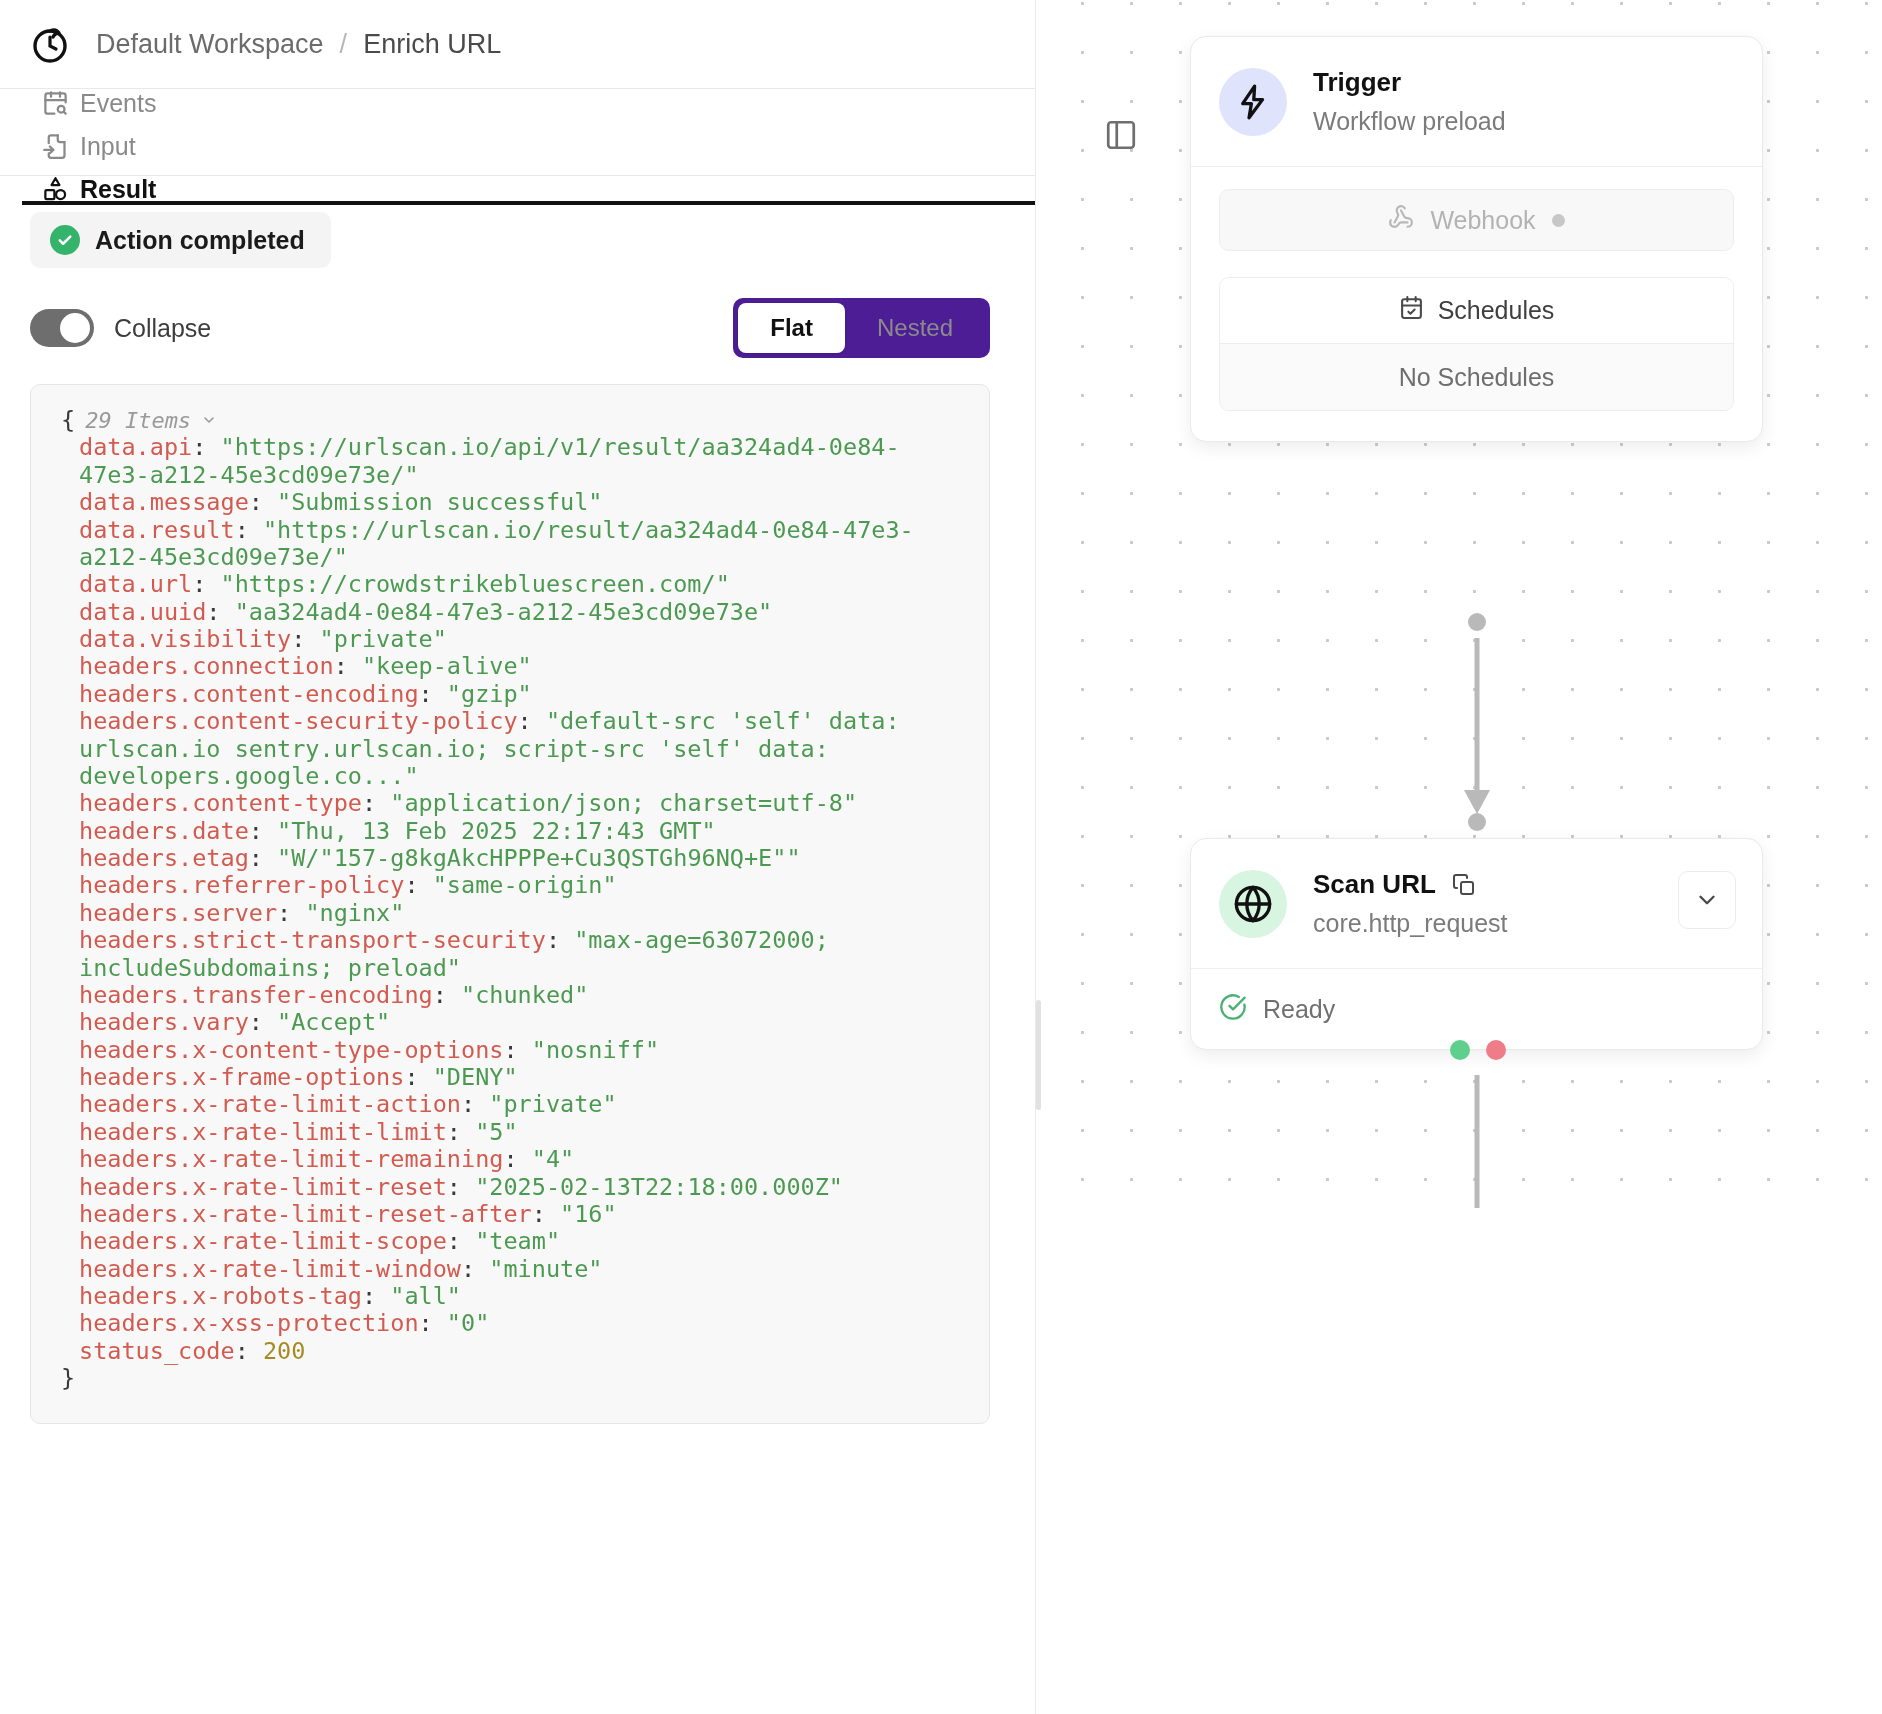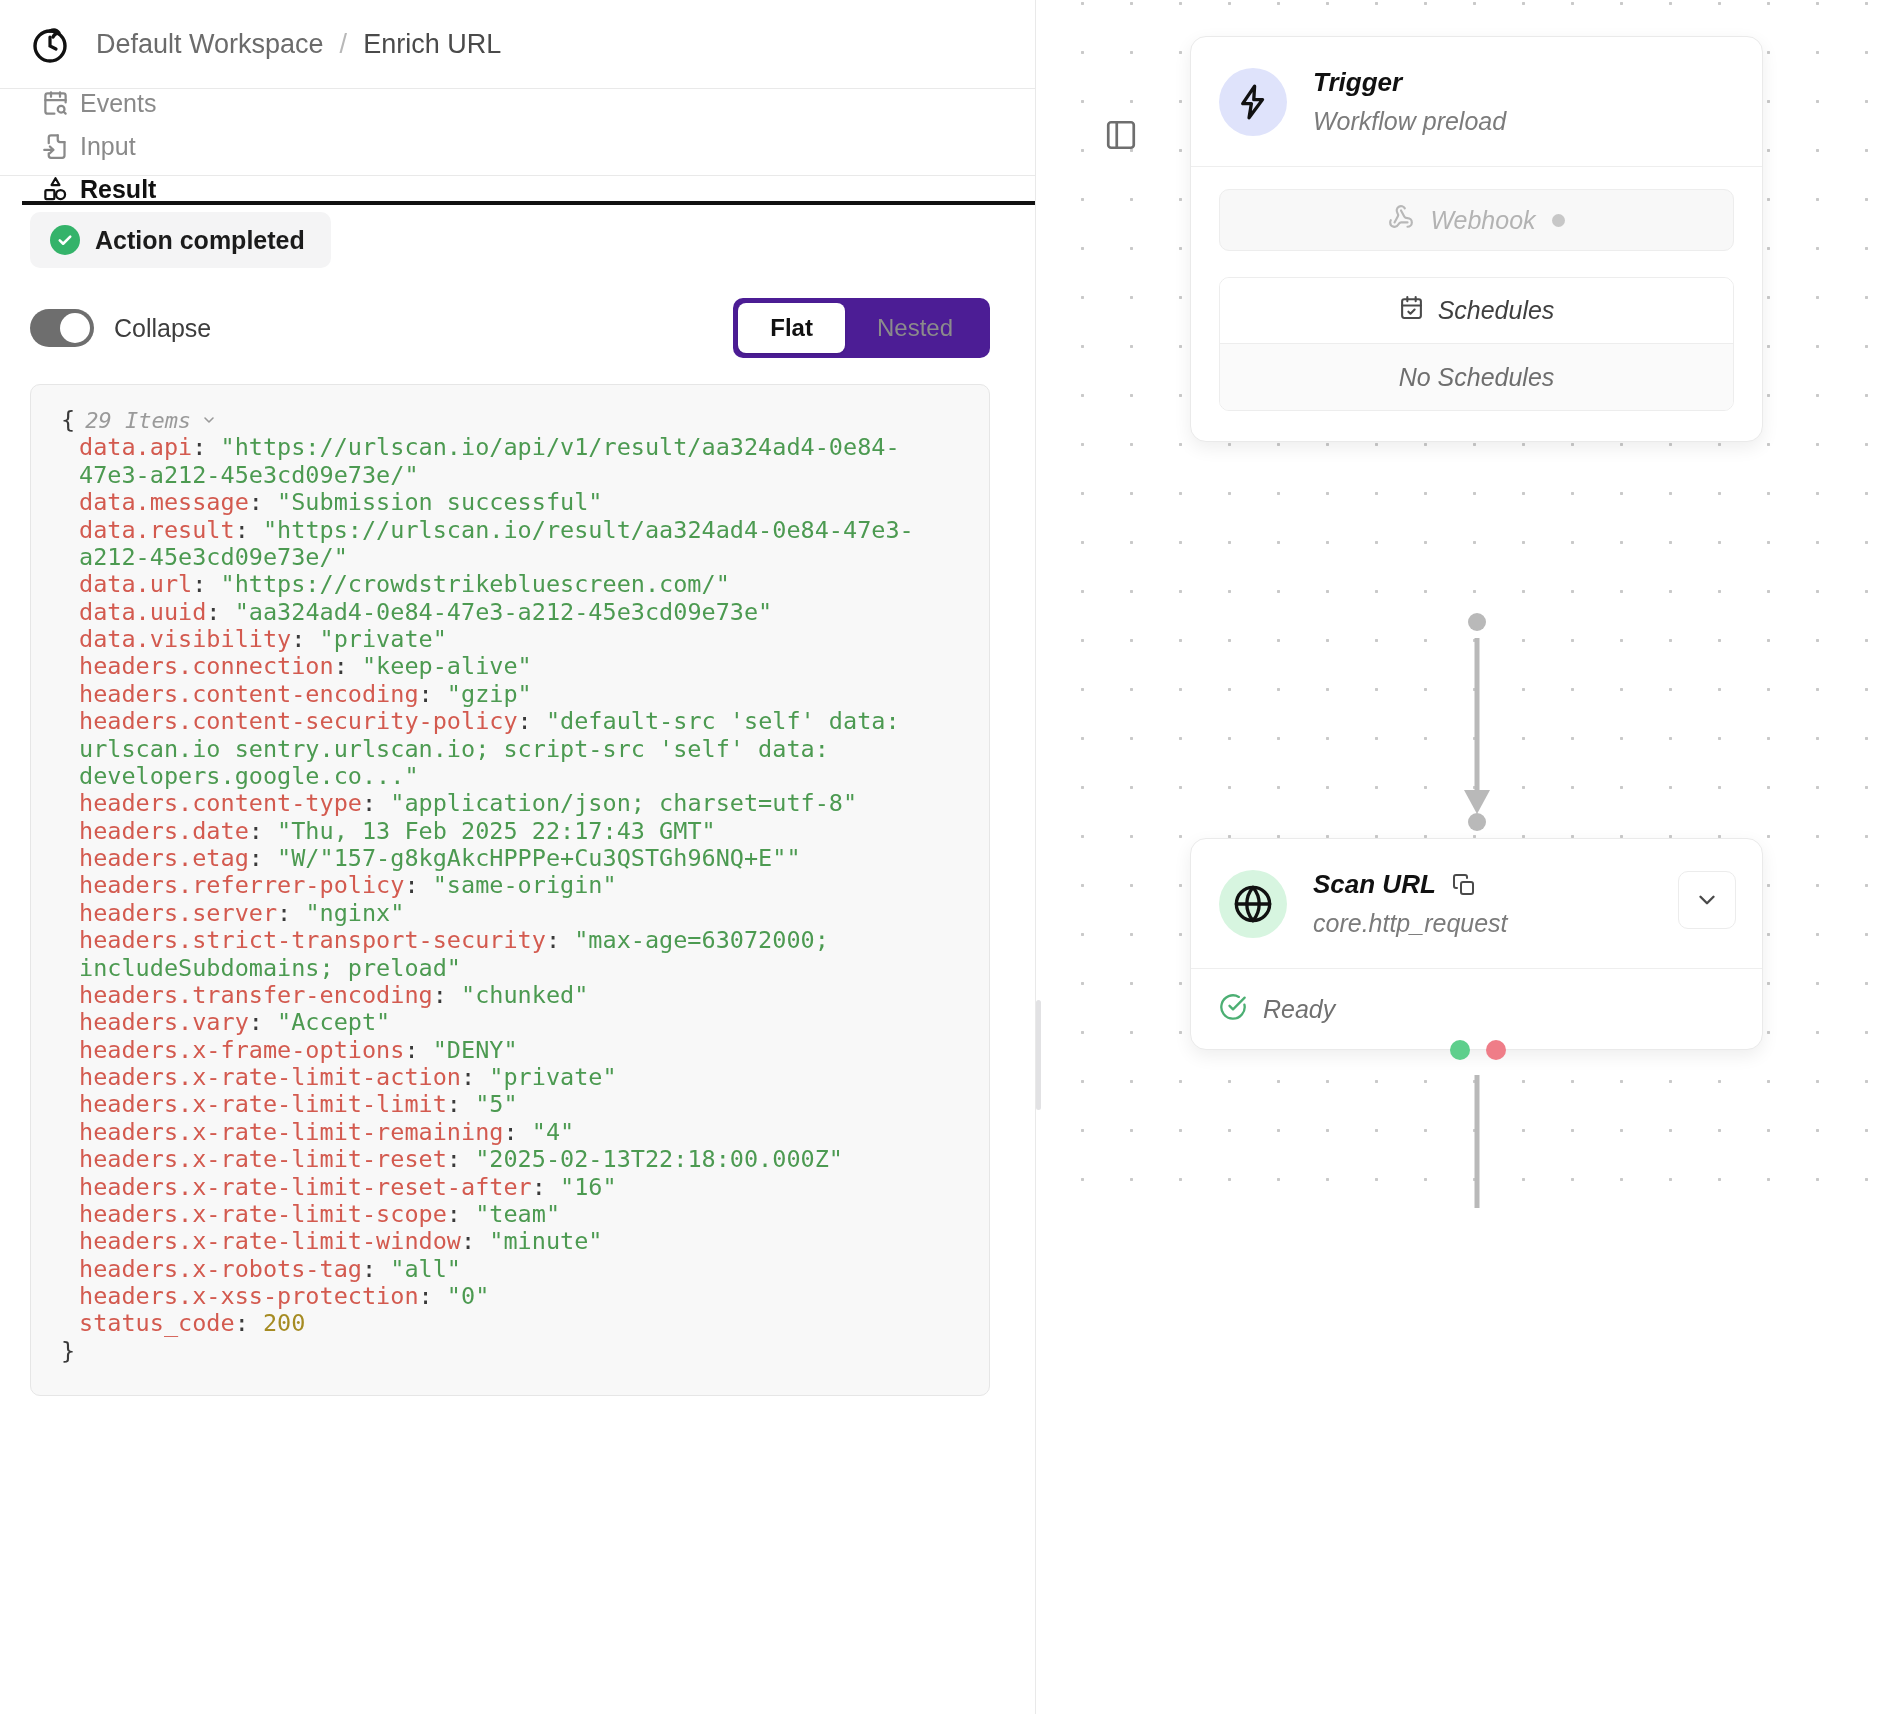--- a/index.html
+++ b/index.html
@@ -172,21 +172,20 @@
   
   .canvas {
     flex: 1;
     height: 1208px;
     position: relative;
     background-color: #ffffff;
     background-image: radial-gradient(#c9c9c9 1.4px, transparent 1.5px);
     background-size: 49px 49px;
     background-position: 16px 28px;
     overflow: hidden;
-    font-style: italic;
   }
   .panel-toggle {
     position: absolute; left: 56px; top: 112px;
     width: 46px; height: 46px;
     display: flex; align-items: center; justify-content: center;
     cursor: pointer;
   }
 
   .node {
     position: absolute;
@@ -354,20 +353,21 @@
           <div class="jline"><span class="k">headers.content-encoding</span><span class="c">: </span><span class="s">"gzip"</span></div>
           <div class="jline"><span class="k">headers.content-security-policy</span><span class="c">: </span><span class="s">"default-src 'self' data: urlscan.io sentry.urlscan.io; script-src 'self' data: developers.google.co..."</span></div>
           <div class="jline"><span class="k">headers.content-type</span><span class="c">: </span><span class="s">"application/json; charset=utf-8"</span></div>
           <div class="jline"><span class="k">headers.date</span><span class="c">: </span><span class="s">"Thu, 13 Feb 2025 22:17:43 GMT"</span></div>
           <div class="jline"><span class="k">headers.etag</span><span class="c">: </span><span class="s">"W/"157-g8kgAkcHPPPe+Cu3QSTGh96NQ+E""</span></div>
           <div class="jline"><span class="k">headers.referrer-policy</span><span class="c">: </span><span class="s">"same-origin"</span></div>
           <div class="jline"><span class="k">headers.server</span><span class="c">: </span><span class="s">"nginx"</span></div>
           <div class="jline"><span class="k">headers.strict-transport-security</span><span class="c">: </span><span class="s">"max-age=63072000; includeSubdomains; preload"</span></div>
           <div class="jline"><span class="k">headers.transfer-encoding</span><span class="c">: </span><span class="s">"chunked"</span></div>
           <div class="jline"><span class="k">headers.vary</span><span class="c">: </span><span class="s">"Accept"</span></div>
+          <div class="jline"><span class="k">headers.x-content-type-options</span><span class="c">: </span><span class="s">"nosniff"</span></div>
           <div class="jline"><span class="k">headers.x-frame-options</span><span class="c">: </span><span class="s">"DENY"</span></div>
           <div class="jline"><span class="k">headers.x-rate-limit-action</span><span class="c">: </span><span class="s">"private"</span></div>
           <div class="jline"><span class="k">headers.x-rate-limit-limit</span><span class="c">: </span><span class="s">"5"</span></div>
           <div class="jline"><span class="k">headers.x-rate-limit-remaining</span><span class="c">: </span><span class="s">"4"</span></div>
           <div class="jline"><span class="k">headers.x-rate-limit-reset</span><span class="c">: </span><span class="s">"2025-02-13T22:18:00.000Z"</span></div>
           <div class="jline"><span class="k">headers.x-rate-limit-reset-after</span><span class="c">: </span><span class="s">"16"</span></div>
           <div class="jline"><span class="k">headers.x-rate-limit-scope</span><span class="c">: </span><span class="s">"team"</span></div>
           <div class="jline"><span class="k">headers.x-rate-limit-window</span><span class="c">: </span><span class="s">"minute"</span></div>
           <div class="jline"><span class="k">headers.x-robots-tag</span><span class="c">: </span><span class="s">"all"</span></div>
           <div class="jline"><span class="k">headers.x-xss-protection</span><span class="c">: </span><span class="s">"0"</span></div>

